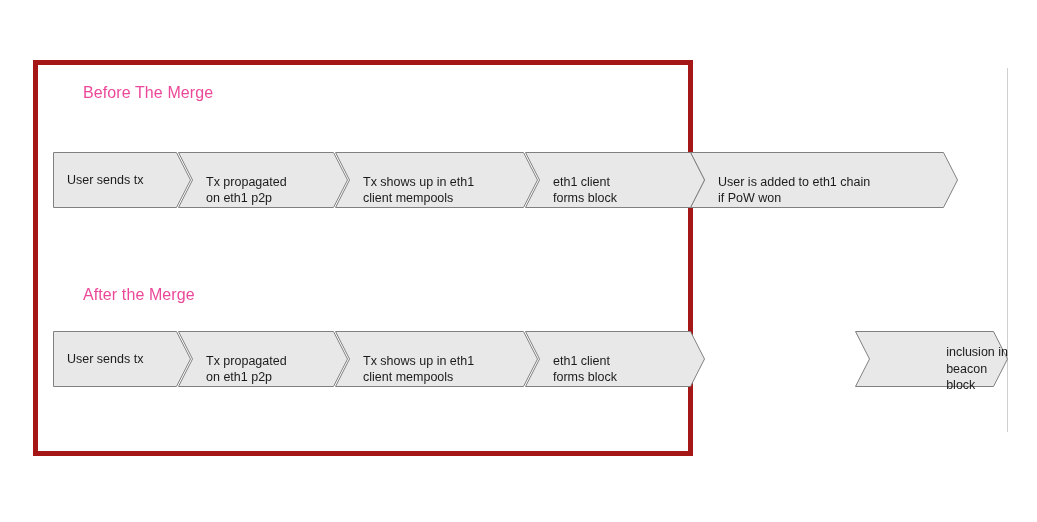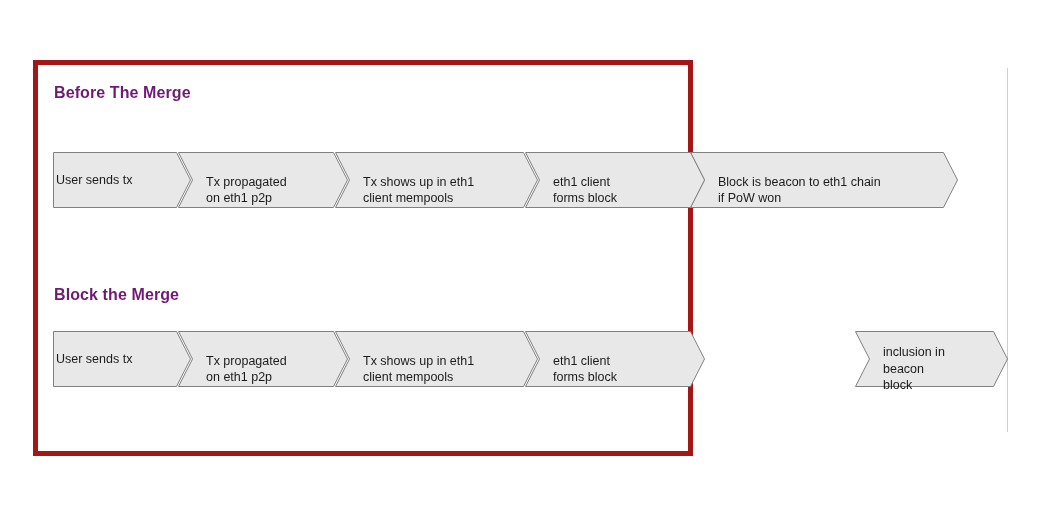--- a/index.html
+++ b/index.html
@@ -36,25 +36,26 @@
     box-sizing: border-box;
     border-style: solid;
     background: transparent;
     z-index: 5;
     pointer-events: none;
   }
 
   .section-title {
     position: absolute;
     font-size: 16px;
-    font-weight: bold;
-    color: #701a75;
+    font-weight: normal;
+    color: #ec4899;
     letter-spacing: 0.1px;
     white-space: nowrap;
     z-index: 6;
+    margin-left: 29px;
   }
 
   .flow-row {
     position: absolute;
     height: 56px;
   }
 
   .flow-shape {
     position: absolute;
     top: 0;
@@ -77,21 +78,21 @@
   .flow-label {
     position: relative;
     z-index: 3;
     font-size: 12.5px;
     line-height: 16.5px;
     color: #1b1b1b;
     white-space: pre-line;
     pointer-events: none;
   }
 
-  .flow-shape.kind-box .flow-label { padding-left: 3px; text-align: right; }
+  .flow-shape.kind-box .flow-label { padding-left: 14px; text-align: right; }
   .flow-shape.kind-chev .flow-label { padding-left: 28px; margin-top: 20px; }
 </style>
 </head>
 <body>
 
 <div id="canvas">
     <div class="highlight-rect" style="left: 33px; top: 60px; width: 660px; height: 396px; border-width: 5px; border-color: rgb(165, 23, 23);"></div>
     <div class="guide-line" style="left: 1007px; top: 68px; height: 364px; background: rgb(207, 207, 207);"></div>
     <div class="section-title" style="left: 54px; top: 84px;">Before The Merge</div>
     <div class="flow-row" style="left: 0px; top: 152px; width: 1037px;">
@@ -119,25 +120,25 @@
         <svg class="shape-svg" viewBox="0 0 180 56" preserveAspectRatio="none">
           <path d="M0.5,0.5 L165.5,0.5 L179.5,28 L165.5,55.5 L0.5,55.5 L14.5,28 Z" fill="#e8e8e8" stroke="#808080" stroke-width="1" stroke-linejoin="miter"></path>
         </svg>
         <div class="flow-label">eth1 client
 forms block</div>
       </div>
       <div class="flow-shape kind-chev" style="left: 690px; width: 268px; z-index: 16;">
         <svg class="shape-svg" viewBox="0 0 268 56" preserveAspectRatio="none">
           <path d="M0.5,0.5 L253.5,0.5 L267.5,28 L253.5,55.5 L0.5,55.5 L14.5,28 Z" fill="#e8e8e8" stroke="#808080" stroke-width="1" stroke-linejoin="miter"></path>
         </svg>
-        <div class="flow-label">Block is beacon to eth1 chain
+        <div class="flow-label">User is added to eth1 chain
 if PoW won</div>
       </div>
     </div>
-    <div class="section-title" style="left: 54px; top: 286px;">Block the Merge</div>
+    <div class="section-title" style="left: 54px; top: 286px;">After the Merge</div>
     <div class="flow-row" style="left: 0px; top: 331px; width: 1037px;">
       <div class="flow-shape kind-box" style="left: 53px; width: 138px; z-index: 20;">
         <svg class="shape-svg" viewBox="0 0 138 56" preserveAspectRatio="none">
           <path d="M0.5,0.5 L123.5,0.5 L137.5,28 L123.5,55.5 L0.5,55.5 Z" fill="#e8e8e8" stroke="#808080" stroke-width="1" stroke-linejoin="miter"></path>
         </svg>
         <div class="flow-label">User sends tx</div>
       </div>
       <div class="flow-shape kind-chev" style="left: 178px; width: 170px; z-index: 19;">
         <svg class="shape-svg" viewBox="0 0 170 56" preserveAspectRatio="none">
           <path d="M0.5,0.5 L155.5,0.5 L169.5,28 L155.5,55.5 L0.5,55.5 L14.5,28 Z" fill="#e8e8e8" stroke="#808080" stroke-width="1" stroke-linejoin="miter"></path>
@@ -152,21 +153,21 @@
         <div class="flow-label">Tx shows up in eth1
 client mempools</div>
       </div>
       <div class="flow-shape kind-chev" style="left: 525px; width: 180px; z-index: 17;">
         <svg class="shape-svg" viewBox="0 0 180 56" preserveAspectRatio="none">
           <path d="M0.5,0.5 L165.5,0.5 L179.5,28 L165.5,55.5 L0.5,55.5 L14.5,28 Z" fill="#e8e8e8" stroke="#808080" stroke-width="1" stroke-linejoin="miter"></path>
         </svg>
         <div class="flow-label">eth1 client
 forms block</div>
       </div>
-      <div class="flow-shape kind-chev" style="left: 855px; width: 153px; z-index: 15;">
+      <div class="flow-shape kind-chev" style="left: 855px; width: 153px; z-index: 15; justify-content: flex-end;">
         <svg class="shape-svg" viewBox="0 0 153 56" preserveAspectRatio="none">
           <path d="M0.5,0.5 L138.5,0.5 L152.5,28 L138.5,55.5 L0.5,55.5 L14.5,28 Z" fill="#e8e8e8" stroke="#808080" stroke-width="1" stroke-linejoin="miter"></path>
         </svg>
         <div class="flow-label">inclusion in
 beacon
 block</div>
       </div>
     </div>
   </div>
 

